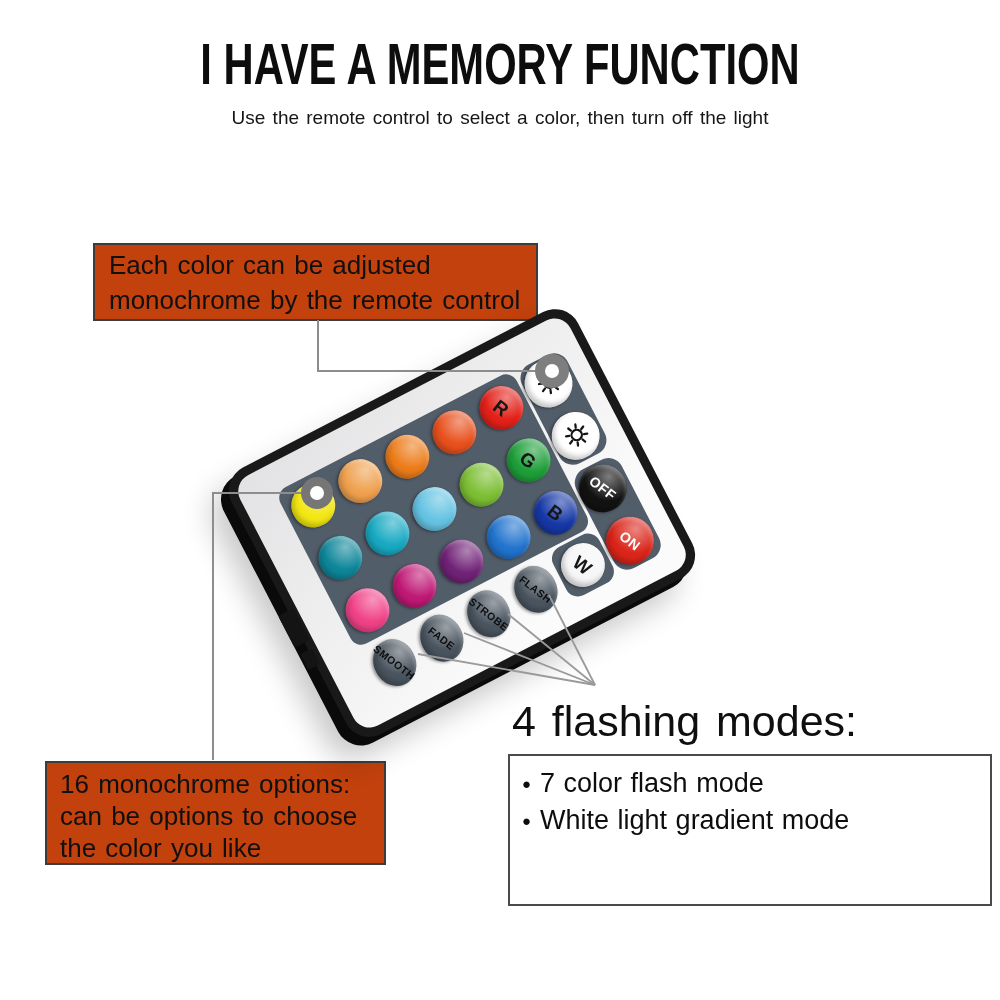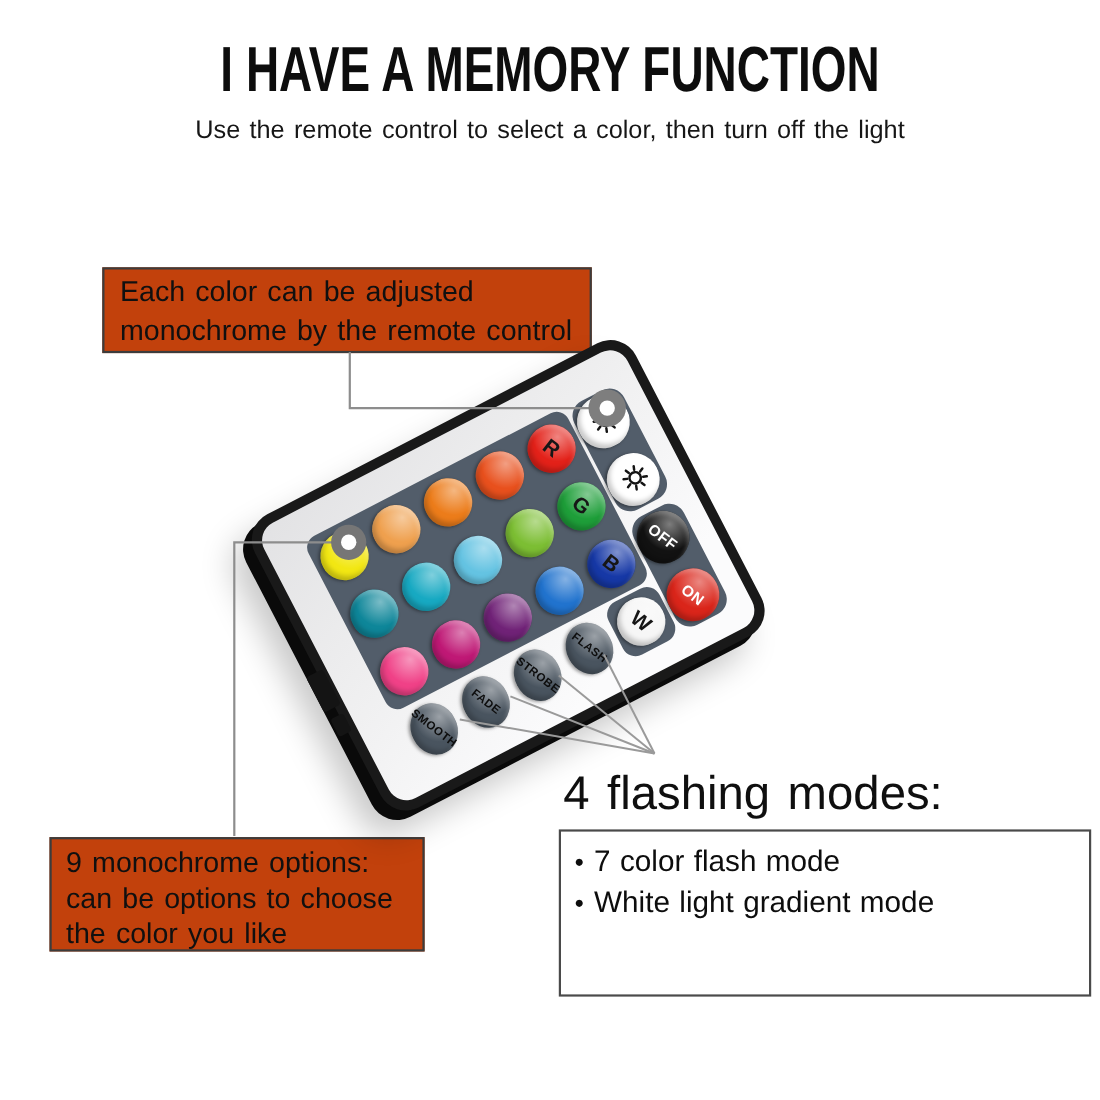--- a/index.html
+++ b/index.html
@@ -8,21 +8,21 @@
     font-family:"Liberation Sans","DejaVu Sans",sans-serif;color:#111;
   }
   
   .title{
     position:absolute;top:30px;left:0;width:1000px;text-align:center;
     font-size:58px;font-weight:bold;letter-spacing:0px;color:#0d0d0d;
     transform:scaleX(.72);transform-origin:50% 50%;white-space:nowrap;
   }
   .subtitle{
     position:absolute;top:103px;left:0;width:1000px;text-align:center;
-    font-size:23px;line-height:29px;color:#161616;word-spacing:2px;
+    font-size:19px;line-height:29px;color:#161616;word-spacing:2px;
   }
   
   .callout{
     position:absolute;border:2px solid #3c3c3c;background:#c2410c;
     font-size:26px;color:#101010;word-spacing:2px;box-sizing:border-box;
   }
   .box-brightness{left:93px;top:243px;width:445px;height:78px;line-height:35px;padding:3px 0 0 14px;}
   .box-monochrome{left:45px;top:761px;width:341px;height:104px;line-height:32px;padding:5px 0 0 13px;}
   
   .flash-heading{
@@ -79,21 +79,21 @@
   <div class="subtitle">
     <div>Use the remote control to select a color, then turn off the light</div>
   </div>
 
   <div class="callout box-brightness">
     <div>Each color can be adjusted</div>
     <div>monochrome by the remote control</div>
   </div>
 
   <div class="callout box-monochrome">
-    <div>9 monochrome options:</div>
+    <div>16 monochrome options:</div>
     <div>can be options to choose</div>
     <div>the color you like</div>
   </div>
 
   <div class="flash-heading">4 flashing modes:</div>
   <div class="flash-box">
     <ul>
       <li>7 color flash mode</li>
       <li>White light gradient mode</li>
     </ul>

